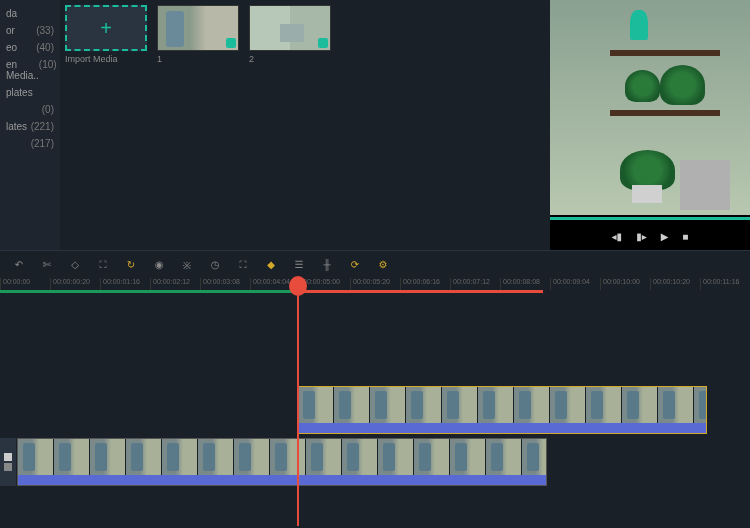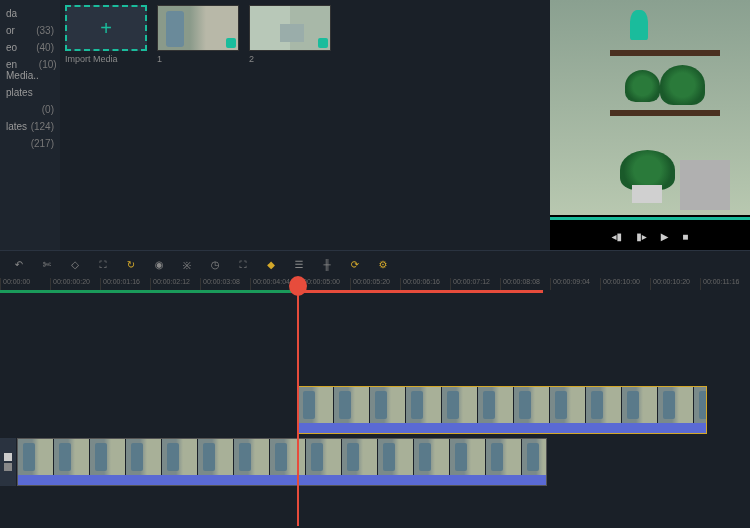--- a/index.html
+++ b/index.html
@@ -75,21 +75,21 @@
     <div class="sidebar-item">
         <span>plates</span>
         <span class="count"></span>
       </div>
     <div class="sidebar-item">
         <span></span>
         <span class="count">(0)</span>
       </div>
     <div class="sidebar-item">
         <span>lates</span>
-        <span class="count">(124)</span>
+        <span class="count">(221)</span>
       </div>
     <div class="sidebar-item">
         <span></span>
         <span class="count">(217)</span>
       </div>
     <span class="collapse-arrow">◂</span>
   </div>
   <div class="media-panel">
     <div class="media-grid">
       <div class="media-thumb">

